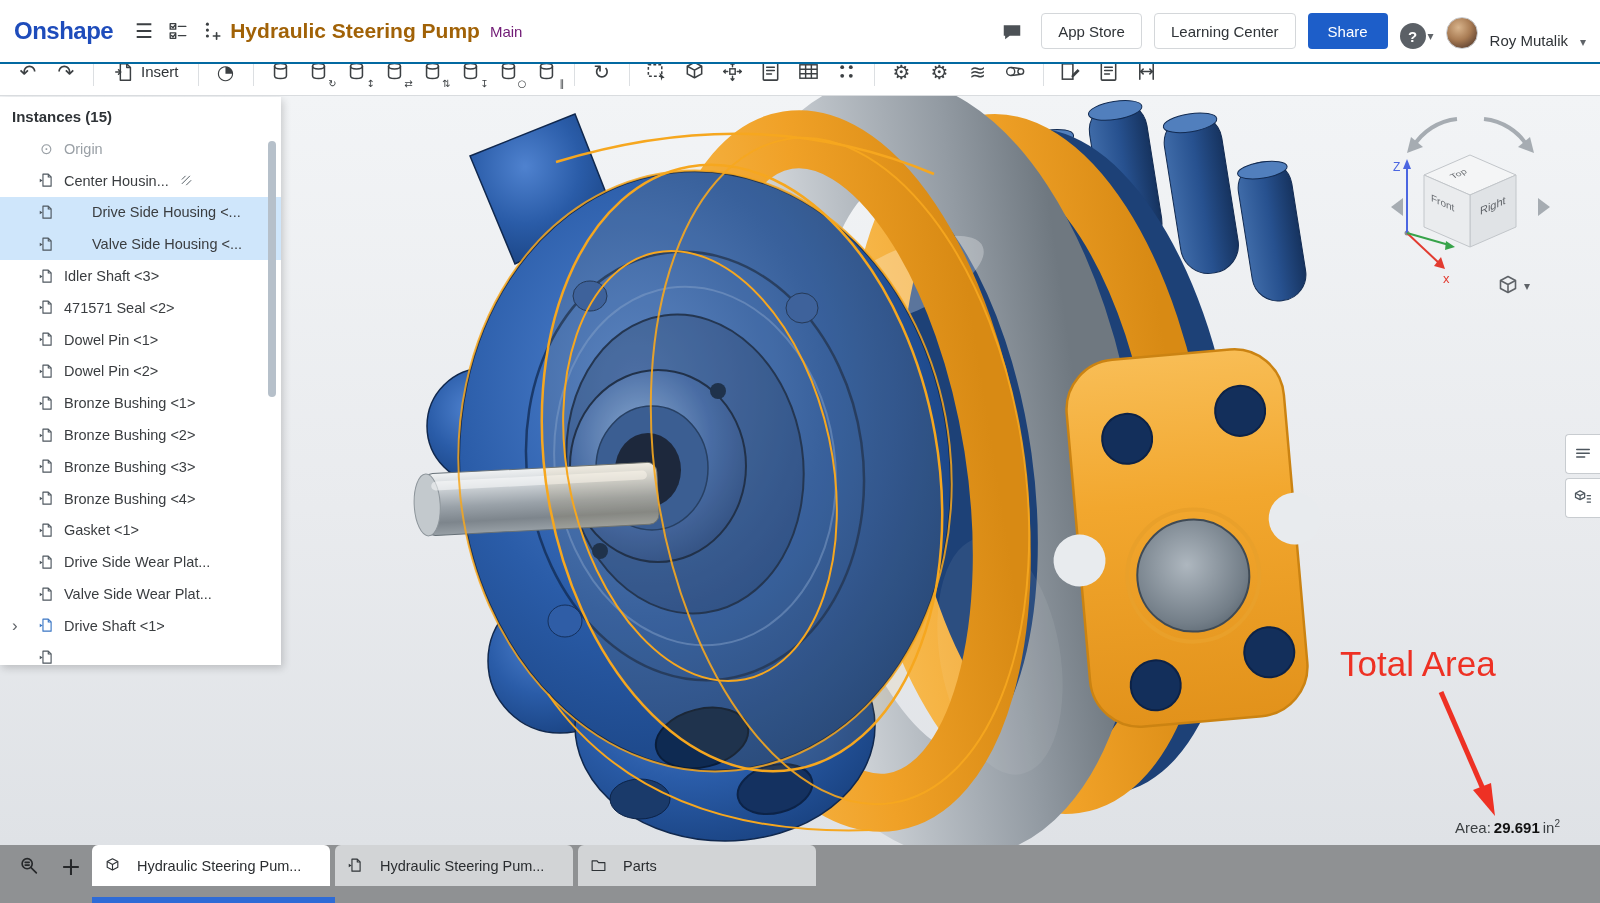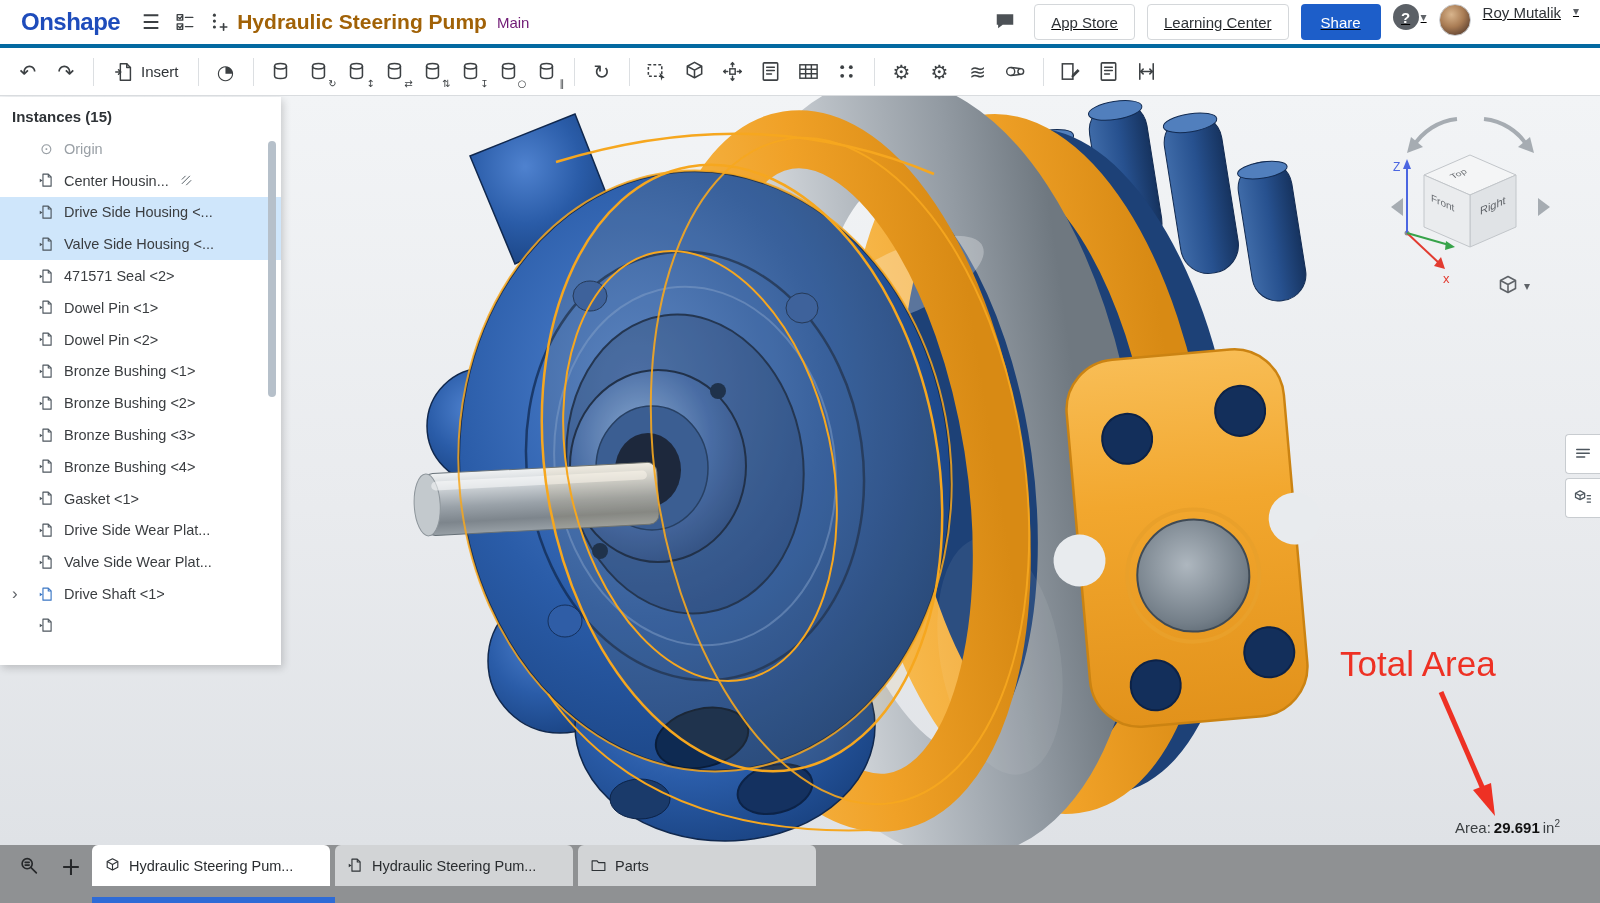--- a/index.html
+++ b/index.html
@@ -1,30 +1,30 @@
 <!DOCTYPE html>
 <html><head>
 <meta charset="utf-8">
 <style>
   html,body{margin:0;padding:0;}
   body{position:relative;width:1600px;height:903px;overflow:hidden;
        font-family:"Liberation Sans","DejaVu Sans",sans-serif;background:#e8eaed;}
 
   
-  .app-header{position:absolute;top:0;left:0;width:100%;height:48px;background:#fff;
-    border-bottom:4px solid #0369a1;display:flex;align-items:center;padding:0 21px;
+  .app-header{position:absolute;top:0;left:0;width:100%;height:64px;background:#fff;
+    border-bottom:2px solid #0369a1;display:flex;align-items:center;padding:0 14px;
     box-sizing:border-box;z-index:40;}
   .logo{font-size:24px;font-weight:bold;color:#1e4cbb;letter-spacing:-0.5px;margin-right:14px;}
   .hbtn{display:flex;align-items:center;justify-content:center;width:34px;height:34px;
     color:#3c4043;cursor:pointer;border-radius:3px;flex:none;}
   .hbtn svg{width:22px;height:22px;}
   .glyph{font-size:20px;line-height:1;font-family:"DejaVu Sans",sans-serif;}
   .doc-title{font-size:21px;font-weight:bold;color:#a16207;margin-left:1px;white-space:nowrap;}
   .ws-name{font-size:15px;color:#701a75;margin-left:10px;}
-  .header-right{margin-left:auto;display:flex;align-items:flex-start;gap:12px;text-decoration:underline;}
+  .header-right{margin-left:auto;display:flex;align-items:flex-end;gap:12px;}
   .hdr-btn{height:36px;padding:0 16px;background:#fff;border:1px solid #d4d7da;border-radius:4px;
     font-size:15px;color:#2f3337;font-family:inherit;cursor:pointer;}
   .share-btn{height:36px;padding:0 20px;background:#1d5ec9;border:none;border-radius:4px;
     font-size:15px;color:#fff;font-family:inherit;cursor:pointer;}
   .help-wrap{display:flex;align-items:center;gap:2px;cursor:pointer;}
   .help-circle{width:26px;height:26px;border-radius:50%;background:#5b6066;color:#fff;
     font-size:15px;font-weight:bold;display:flex;align-items:center;justify-content:center;}
   .caret{color:#5f6368;font-size:12px;font-family:"DejaVu Sans",sans-serif;}
   .avatar{width:30px;height:30px;border-radius:50%;border:1px solid #c9ccd0;
     background:radial-gradient(circle at 38% 32%, #d8b48c 0%, #a97c54 45%, #6e4e38 75%, #473225 100%);}
@@ -64,39 +64,39 @@
   .anno-arrow{position:absolute;left:1425px;top:592px;}
   .area-readout{position:absolute;right:40px;top:722px;font-size:15px;color:#3c4043;white-space:nowrap;}
   .area-readout b{color:#111;margin:0 3px;}
   .area-readout sup{font-size:10px;}
 
   
   .inst-panel{position:absolute;top:97px;left:0;width:281px;height:568px;background:#fff;
     box-shadow:2px 3px 8px rgba(0,0,0,.18);z-index:30;overflow:hidden;}
   .inst-title{font-size:15px;font-weight:bold;color:#2f3337;padding:11px 12px 8px;}
   .inst-row{position:relative;display:flex;align-items:center;height:31.8px;padding-left:38px;cursor:pointer;}
-  .inst-row.sel{background:#cfe6fb;}
+  .inst-row.sel{background:#cfe6fb;gap:28px;}
   .inst-row .chev{position:absolute;left:12px;font-size:17px;color:#5f6368;}
   .inst-ic{width:17px;height:17px;color:#4d565e;flex:none;}
   .inst-ic.blue{color:#3a76c4;}
   .inst-label{font-size:14.5px;color:#3a3d40;margin-left:9px;white-space:nowrap;}
   .inst-row.origin .inst-label{color:#9aa0a6;}
   .origin-glyph{font-size:15px;color:#9aa0a6;width:17px;text-align:center;flex:none;
     font-family:"DejaVu Sans",sans-serif;}
   .hatch-ic{width:15px;height:15px;color:#4d565e;margin-left:10px;flex:none;}
   .panel-scroll{position:absolute;right:5px;top:44px;width:8px;height:256px;background:#b6c0ca;border-radius:4px;}
 
   
   .tabbar{position:absolute;bottom:0;left:0;width:100%;height:58px;background:#8f9193;display:flex;
     align-items:flex-start;padding-left:8px;box-sizing:border-box;z-index:40;}
   .bb-btn{width:42px;height:42px;display:flex;align-items:center;justify-content:center;
     color:#26282a;cursor:pointer;flex:none;}
   .bb-btn svg{width:22px;height:22px;}
   .bb-btn .g{font-size:25px;line-height:1;}
-  .tab{display:flex;align-items:center;gap:8px;width:238px;height:41px;background:#d2d4d6;
+  .tab{display:flex;align-items:center;gap:16px;width:238px;height:41px;background:#d2d4d6;
     border-radius:6px 6px 0 0;margin-right:5px;padding:0 12px;box-sizing:border-box;cursor:pointer;flex:none;}
   .tab.active{background:#fff;}
   .tab-ic{width:17px;height:17px;color:#2f3337;flex:none;}
   .tab-label{font-size:14.5px;color:#2a2d30;white-space:nowrap;overflow:hidden;}
   .active-underline{position:absolute;left:92px;bottom:0;width:243px;height:6px;background:#2e6bd6;}
 
   .defs-holder{position:absolute;width:0;height:0;overflow:hidden;}
 </style>
 </head>
 <body>
@@ -582,20 +582,26 @@
   <div class="inst-row sel">
     <svg class="inst-ic">
         <use href="#s-inst"></use>
       </svg>
     <span class="inst-label">Valve Side Housing &lt;...</span>
   </div>
   <div class="inst-row">
     <svg class="inst-ic">
         <use href="#s-inst"></use>
       </svg>
+    <span class="inst-label">Idler Shaft &lt;3&gt;</span>
+  </div>
+  <div class="inst-row">
+    <svg class="inst-ic">
+        <use href="#s-inst"></use>
+      </svg>
     <span class="inst-label">471571 Seal &lt;2&gt;</span>
   </div>
   <div class="inst-row">
     <svg class="inst-ic">
         <use href="#s-inst"></use>
       </svg>
     <span class="inst-label">Dowel Pin &lt;1&gt;</span>
   </div>
   <div class="inst-row">
     <svg class="inst-ic">

